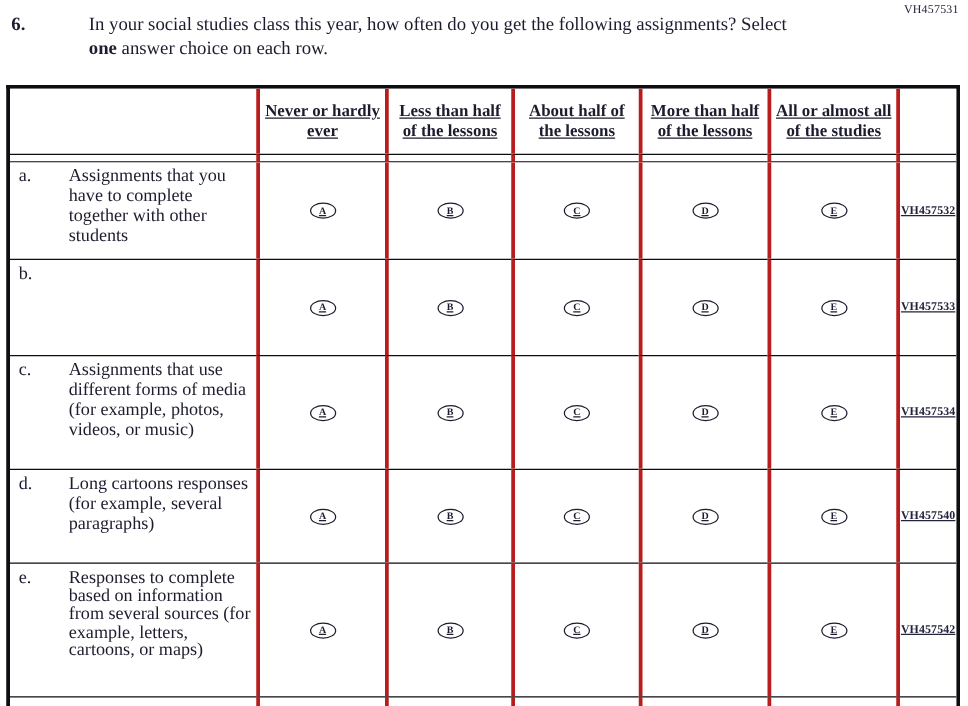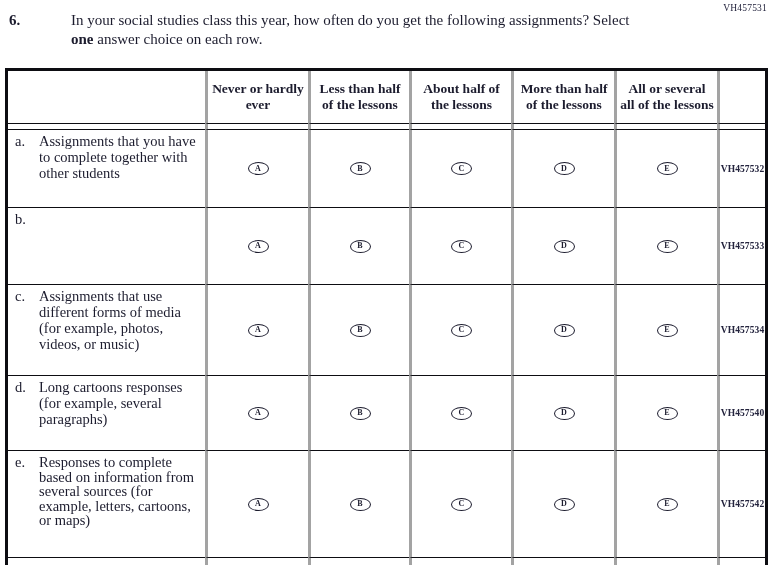--- a/index.html
+++ b/index.html
@@ -48,21 +48,21 @@
     width: 763px;
     border: 3px solid #0d0d12;
     border-bottom: none;
     display: grid;
     grid-template-columns: 197px 103px 101px 102px 103px 103px 48px;
     grid-template-rows: 52px 7px 77px 77px 91px 75px 107px 14px;
     background: #ffffff;
   }
   .cell { background: #fff; }
   
-  .vl { border-left: 3px solid #a3a3a3; }
+  .vl { border-left: 3px solid #b91c1c; text-decoration: underline; }
   
   .rt { border-top: 1.5px solid #0d0d12; }
   
   .sp {
     border-top: 1.5px solid #0d0d12;
     border-bottom: 1.5px solid #0d0d12;
   }
   
   .bt { border-top: 1.5px solid #0d0d12; }
 
@@ -77,21 +77,21 @@
     padding: 2px 3px;
   }
 
   .stem {
     display: flex;
     padding: 4px 4px 0 7px;
     font-size: 14.5px;
     line-height: 1.1;
   }
   .stem .ltr { flex: 0 0 24px; }
-  .stem .txt { flex: 1; }
+  .stem .txt { flex: 1; margin-left: 16px; }
   .stem.tight { line-height: 1.0; }
 
   .opt {
     display: flex;
     align-items: center;
     justify-content: center;
   }
   .bubble {
     display: inline-flex;
     align-items: center;
@@ -128,21 +128,21 @@
   <span class="qtext"><span>In your social studies class this year, how often do you get the following assignments? Select </span><b>one</b><span> answer choice on each row.</span></span>
 </div>
 
 <div class="t">
 
   <div class="cell hd"></div>
   <div class="cell hd vl">Never or hardly ever</div>
   <div class="cell hd vl">Less than half of the lessons</div>
   <div class="cell hd vl">About half of the lessons</div>
   <div class="cell hd vl">More than half of the lessons</div>
-  <div class="cell hd vl">All or several all of the lessons</div>
+  <div class="cell hd vl">All or almost all of the studies</div>
   <div class="cell hd vl"></div>
 
   <div class="cell sp"></div>
   <div class="cell sp vl"></div>
   <div class="cell sp vl"></div>
   <div class="cell sp vl"></div>
   <div class="cell sp vl"></div>
   <div class="cell sp vl"></div>
   <div class="cell sp vl"></div>
 

